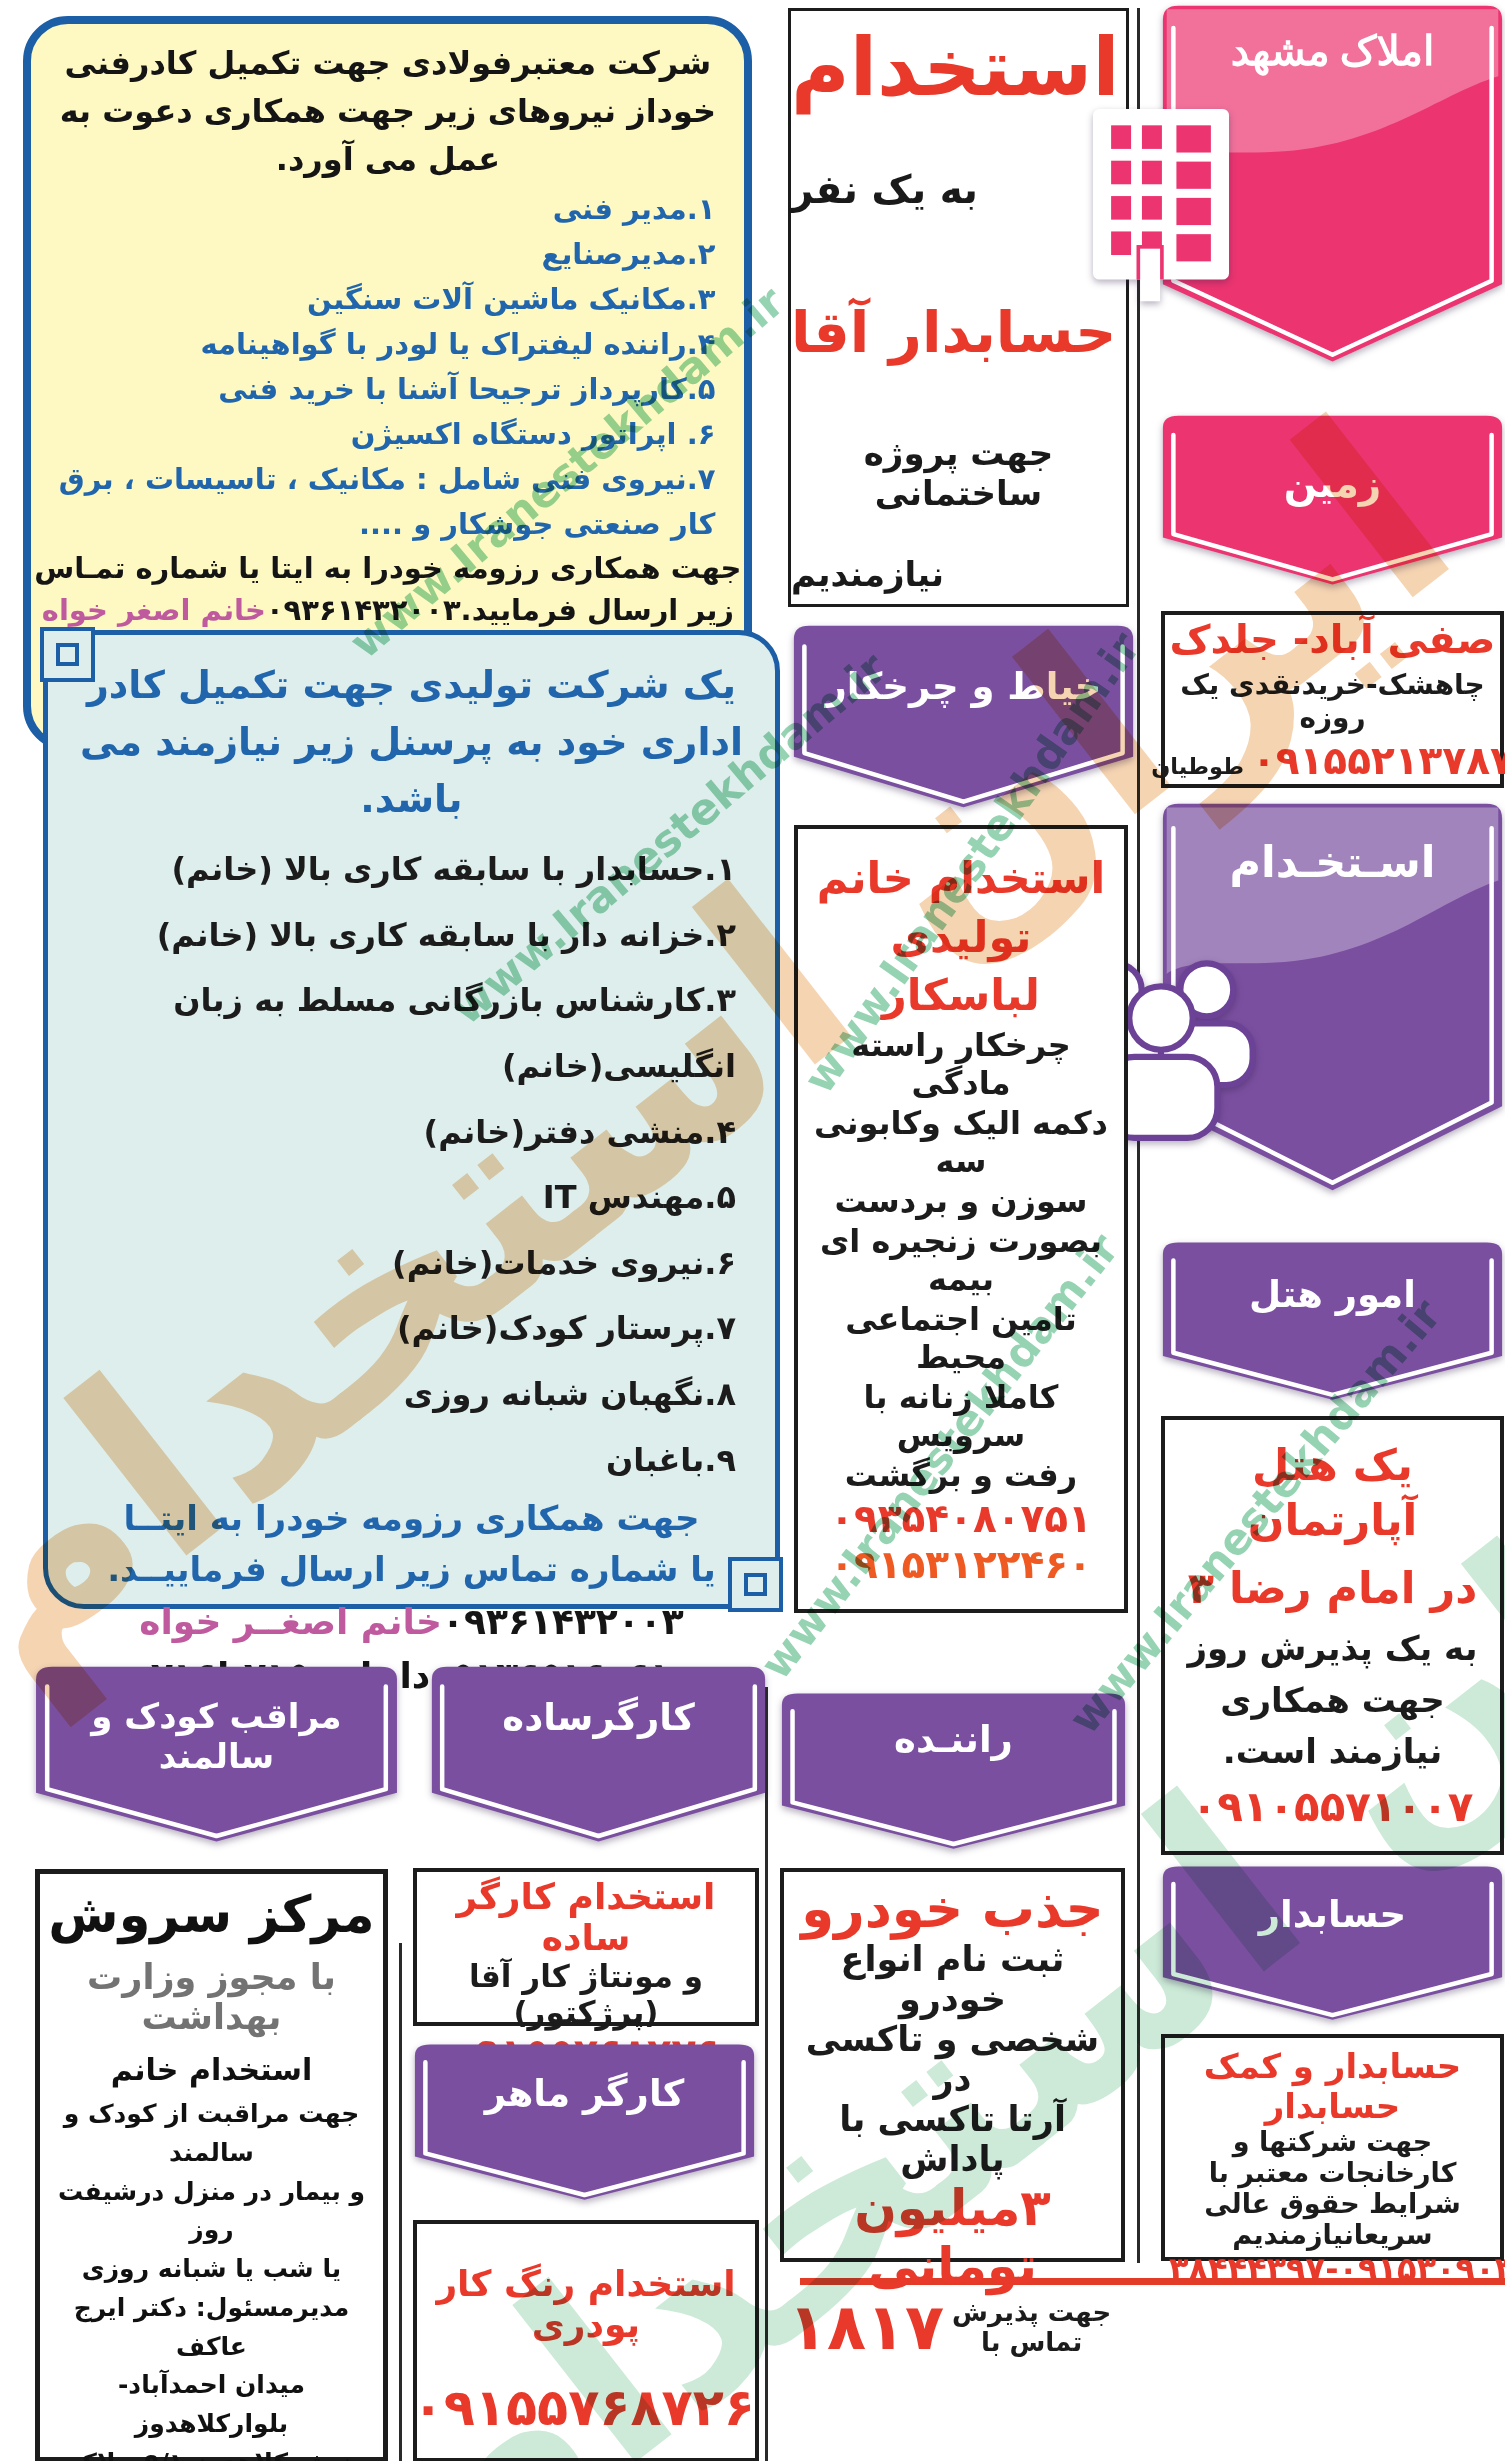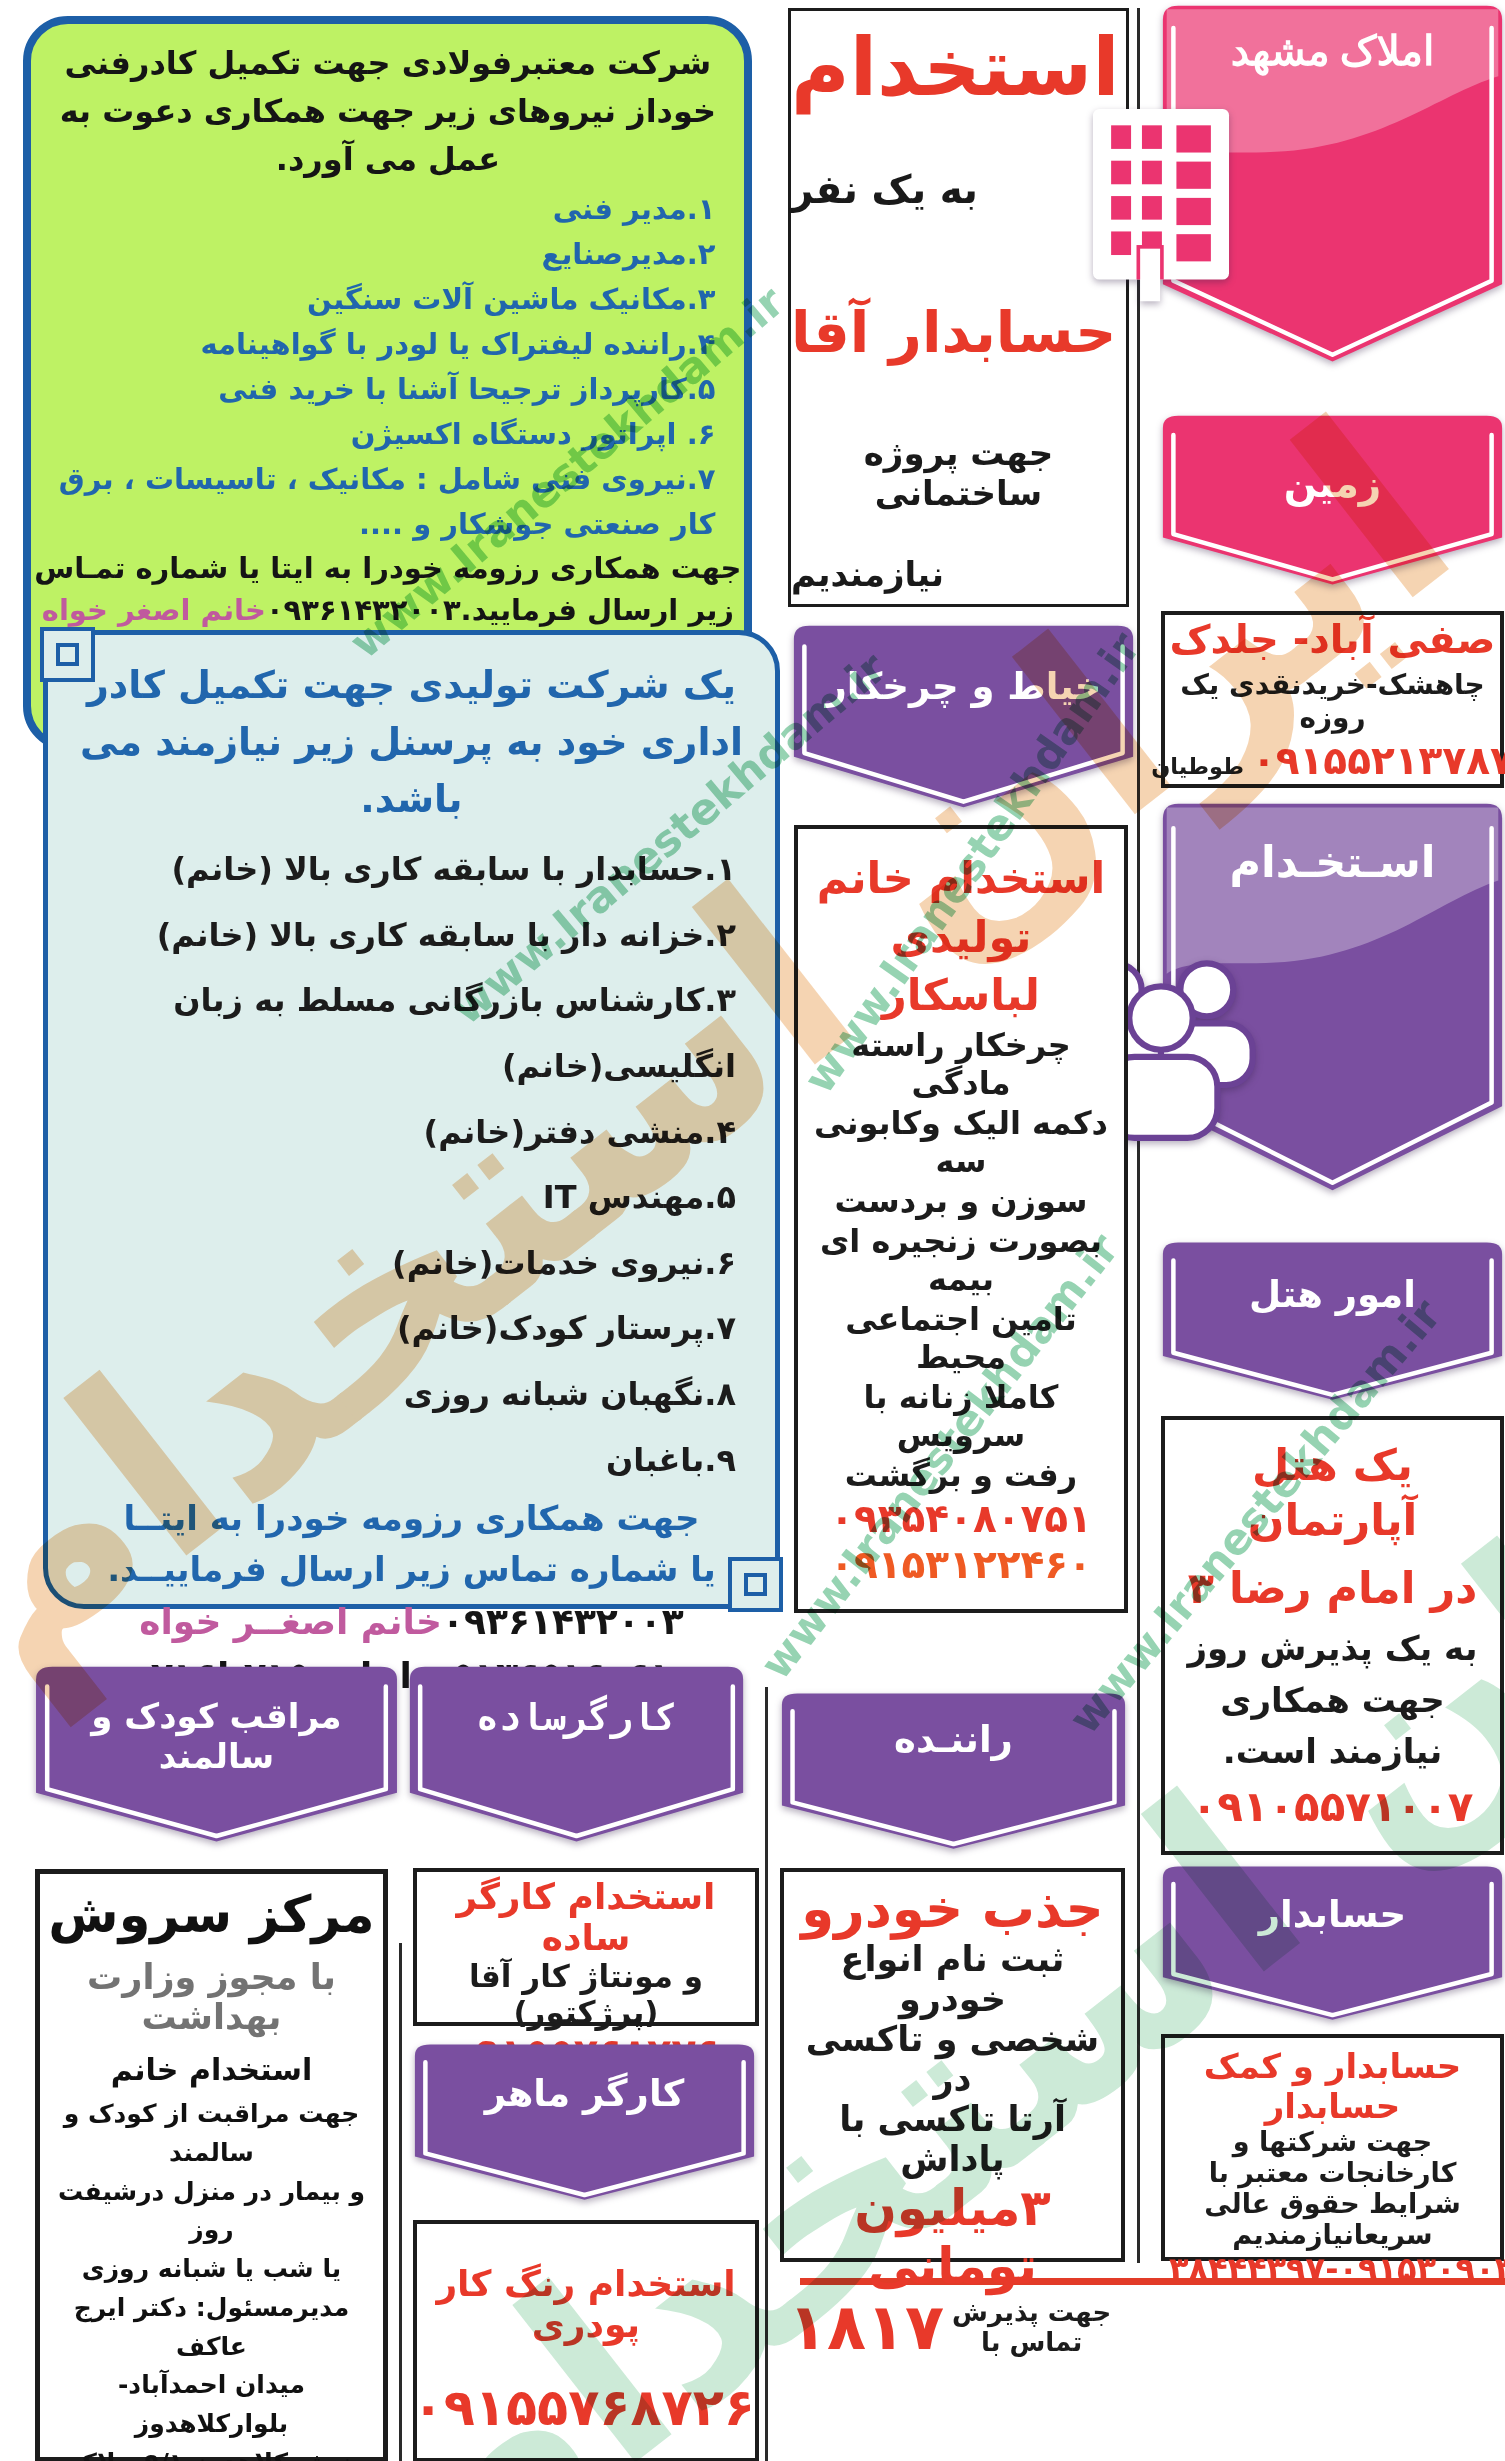--- a/index.html
+++ b/index.html
@@ -21,21 +21,21 @@
   
   .badge{position:absolute;z-index:2;}
   .badge>svg{position:absolute;left:0;top:0;width:100%;height:100%;filter:drop-shadow(0 3.9px 3.9px rgba(50,30,70,.35));}
   .badge-fill{fill:var(--bc,#7a4fa0);}
   .badge-inline{fill:none;stroke:#ffffff;stroke-width:4.5;stroke-linejoin:round;stroke-linecap:round;}
   .badge-light{fill:#ffffff;opacity:.3;}
   .badge-label{position:absolute;left:0;right:0;color:#fff;font-weight:bold;text-align:center;z-index:3;}
   .badge-icon{position:absolute;left:50%;transform:translateX(-50%);z-index:3;}
 
   
-  .steel{left:23.4px;top:15.6px;width:729px;height:735px;background:#bef264;border:8.8px solid #1d5fa7;border-radius:45px;z-index:2;}
+  .steel{left:23.4px;top:15.6px;width:729px;height:735px;background:#fef9c3;border:8.8px solid #1d5fa7;border-radius:45px;z-index:2;}
   .steel-title{font-size:32px;font-weight:bold;color:#151515;line-height:1.5;padding:15.6px 23.4px 0;text-align:center;}
   .steel-list{list-style:none;margin:3.9px 0 0;padding:0 29px 0 7.8px;text-align:right;color:#2166ad;font-weight:bold;font-size:29px;line-height:1.55;}
   .steel-f1,.steel-f2,.steel-f3{font-weight:bold;color:#151515;font-size:29px;line-height:1.45;text-align:center;}
   .steel-f2 .mag{font-size:29px;}
 
   
   .accbox{left:788px;top:7.8px;width:341px;height:599px;border-width:3.9px;z-index:2;display:flex;flex-direction:column;align-items:flex-end;gap:8px;}
   .acc-title{font-size:80px;line-height:1.1;margin-top:13.7px;font-weight:bold;}
   .acc-sub{font-size:39px;margin-top:47px;font-weight:bold;}
   .acc-role{font-size:57px;margin-top:79px;font-weight:bold;}
@@ -311,21 +311,21 @@
 </div>
 
 <div class="badge" style="left:34px;top:1665px;width:365px;height:180px;--bc:#7a4fa0;">
   <svg viewBox="0 0 360 200" preserveAspectRatio="none">
     <path class="badge-fill" d="M18,2 H342 Q358,2 358,16 V142 L180,196 L2,142 V16 Q2,2 18,2 Z"></path>
     <path class="badge-inline" d="M13,24 V138 L180,190 L347,138 V24" vector-effect="non-scaling-stroke"></path>
   </svg>
   <div class="badge-label" style="top:17%;font-size:34px;">مراقب کودک و سالمند</div>
 </div>
 
-<div class="badge" style="left:408px;top:1665px;width:337px;height:180px;font-family:Liberation Mono, monospace;--bc:#7a4fa0;">
+<div class="badge" style="left:430px;top:1665px;width:337px;height:180px;--bc:#7a4fa0;">
   <svg viewBox="0 0 360 200" preserveAspectRatio="none">
     <path class="badge-fill" d="M18,2 H342 Q358,2 358,16 V142 L180,196 L2,142 V16 Q2,2 18,2 Z"></path>
     <path class="badge-inline" d="M13,24 V138 L180,190 L347,138 V24" vector-effect="non-scaling-stroke"></path>
   </svg>
   <div class="badge-label" style="top:17%;font-size:37px;">کارگرساده</div>
 </div>
 
 <div class="box soroush">
   <div class="sor-title">مرکز سروش</div>
   <div class="sor-sub">با مجوز وزارت بهداشت</div>

